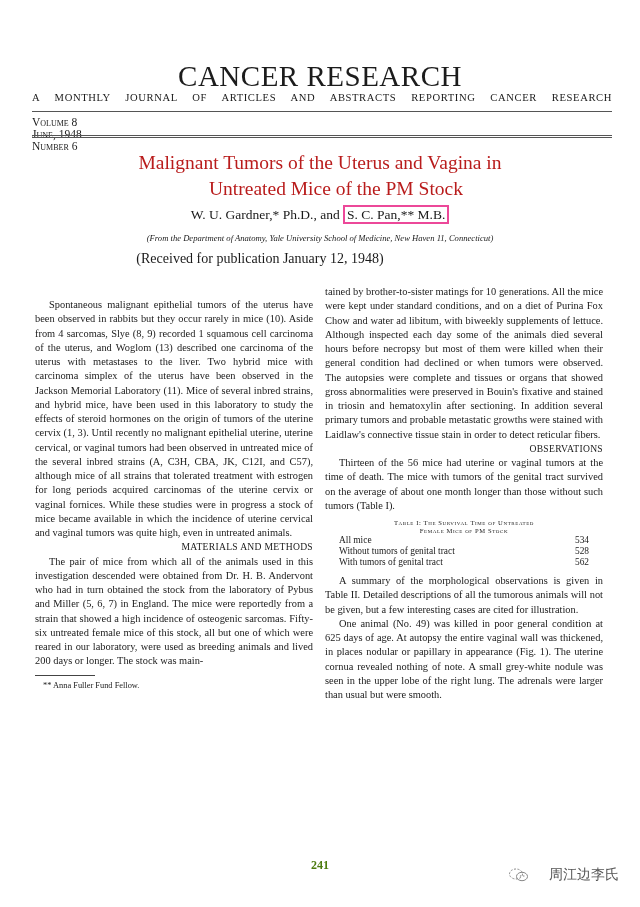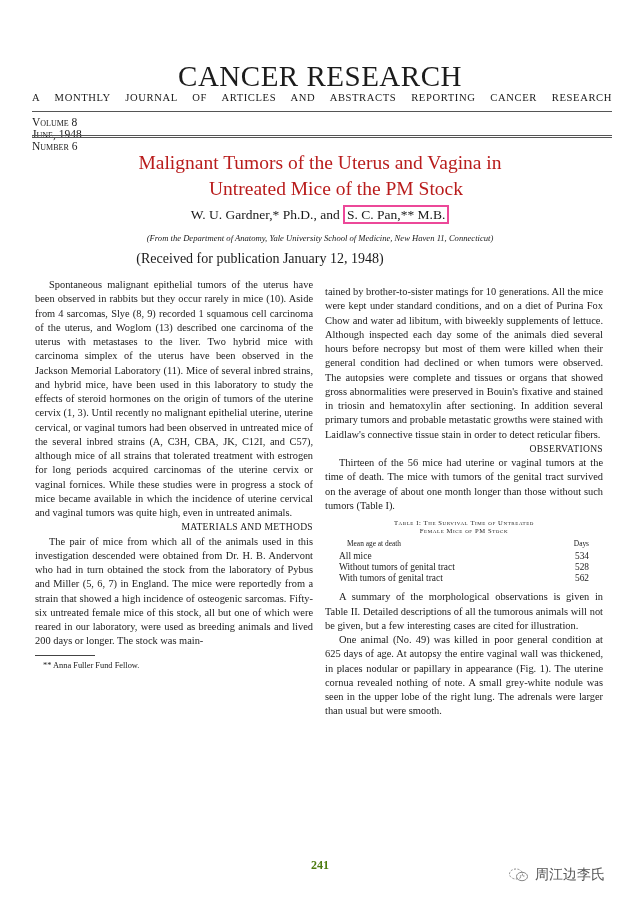--- a/index.html
+++ b/index.html
@@ -11,32 +11,32 @@
     .rule.double { border-top: 1px solid #555; border-bottom: 1px solid #555; height: 1px; }
     .vol-row { left: 32px; width: 580px; top: 116px; font-size: 11.5px; font-variant: small-caps; display: flex; justify-content: space-between; flex-direction: column; }
     .article-title { left: 0; width: 640px; text-align: center; font-size: 19.5px; color: #b91c1c; }
     .authors { left: 0; width: 640px; top: 207px; text-align: center; font-size: 13.5px; }
     .pan-box { border: 2px solid #ec4899; padding: 0 2px; }
     .affil { left: 0; width: 640px; top: 233px; text-align: center; font-size: 8.6px; font-style: italic; }
     .received { left: 0; width: 520px; top: 251px; text-align: center; font-size: 14px; }
     .col { font-size: 10.4px; line-height: 14.25px; text-align: justify; }
     .col p { margin: 0; text-indent: 14px; }
     .col .noind { text-indent: 0; }
-    .col-left { left: 35px; width: 278px; top: 278px; }
+    .col-left { left: 35px; width: 278px; top: 298px; }
     .col-right { left: 325px; width: 278px; top: 285px; }
     .sec-head { text-align: right; font-size: 9.6px; letter-spacing: 0.3px; margin: 4px 0 2px 0; text-indent: 0 !important; }
     .fn-rule { width: 60px; border-top: 1px solid #444; margin: 6px 0 4px 0; }
     .footnote { font-size: 8.4px; line-height: 11px; text-align: justify; }
     .footnote p { margin: 0; text-indent: 8px; }
     .table-caption { font-size: 6.6px; text-align: center; font-variant: small-caps; letter-spacing: 0.6px; line-height: 8px; margin-top: 6px; }
     .table-head { display: flex; justify-content: space-between; font-size: 7.4px; padding: 2px 14px 0 22px; }
     .table-row { display: flex; justify-content: space-between; font-size: 9.4px; line-height: 11px; padding: 0 14px 0 14px; }
     .table-spacer { height: 6px; }
     .page-num { left: 0; width: 640px; top: 858px; text-align: center; font-size: 12px; font-weight: bold; color: #4d7c0f; }
-    .watermark { left: 508px; top: 866px; font-family: "DejaVu Sans", sans-serif; font-size: 14px; color: #555; display: flex; align-items: center; gap: 5px; }
+    .watermark { left: 508px; top: 866px; font-family: "DejaVu Sans", sans-serif; font-size: 14px; color: #555; display: flex; align-items: center; gap: 19px; }
     .wm-icon { width: 22px; height: 14px; }
   </style>
 </head>
 <body>
 
 <div class="abs journal-title">CANCER RESEARCH</div>
 <div class="abs journal-subtitle">A MONTHLY JOURNAL OF ARTICLES AND ABSTRACTS REPORTING CANCER RESEARCH</div>
 <div class="abs rule" style="top:111px;"></div>
 <div class="abs vol-row">
   <span>Volume 8</span>
@@ -66,24 +66,20 @@
 
 <div class="abs col col-right">
   <p class="noind">tained by brother-to-sister matings for 10 generations. All the mice were kept under standard conditions, and on a diet of Purina Fox Chow and water ad libitum, with biweekly supplements of lettuce. Although inspected each day some of the animals died several hours before necropsy but most of them were killed when their general condition had declined or when tumors were observed. The autopsies were complete and tissues or organs that showed gross abnormalities were preserved in Bouin's fixative and stained in triosin and hematoxylin after sectioning. In addition several primary tumors and probable metastatic growths were stained with Laidlaw's connective tissue stain in order to detect reticular fibers.</p>
   <p class="sec-head">OBSERVATIONS</p>
   <p>Thirteen of the 56 mice had uterine or vaginal tumors at the time of death. The mice with tumors of the genital tract survived on the average of about one month longer than those without such tumors (Table I).</p>
   <div>
     <div class="table-caption">
       <div>Table I: The Survival Time of Untreated</div>
       <div>Female Mice of PM Stock</div>
     </div>
-    <div class="table-head">
-      <span>Mean age at death</span>
-      <span>Days</span>
-    </div>
     <div class="table-row">
       <span>All mice</span>
       <span>534</span>
     </div>
     <div class="table-row">
       <span>Without tumors of genital tract</span>
       <span>528</span>
     </div>
     <div class="table-row">
       <span>With tumors of genital tract</span>

